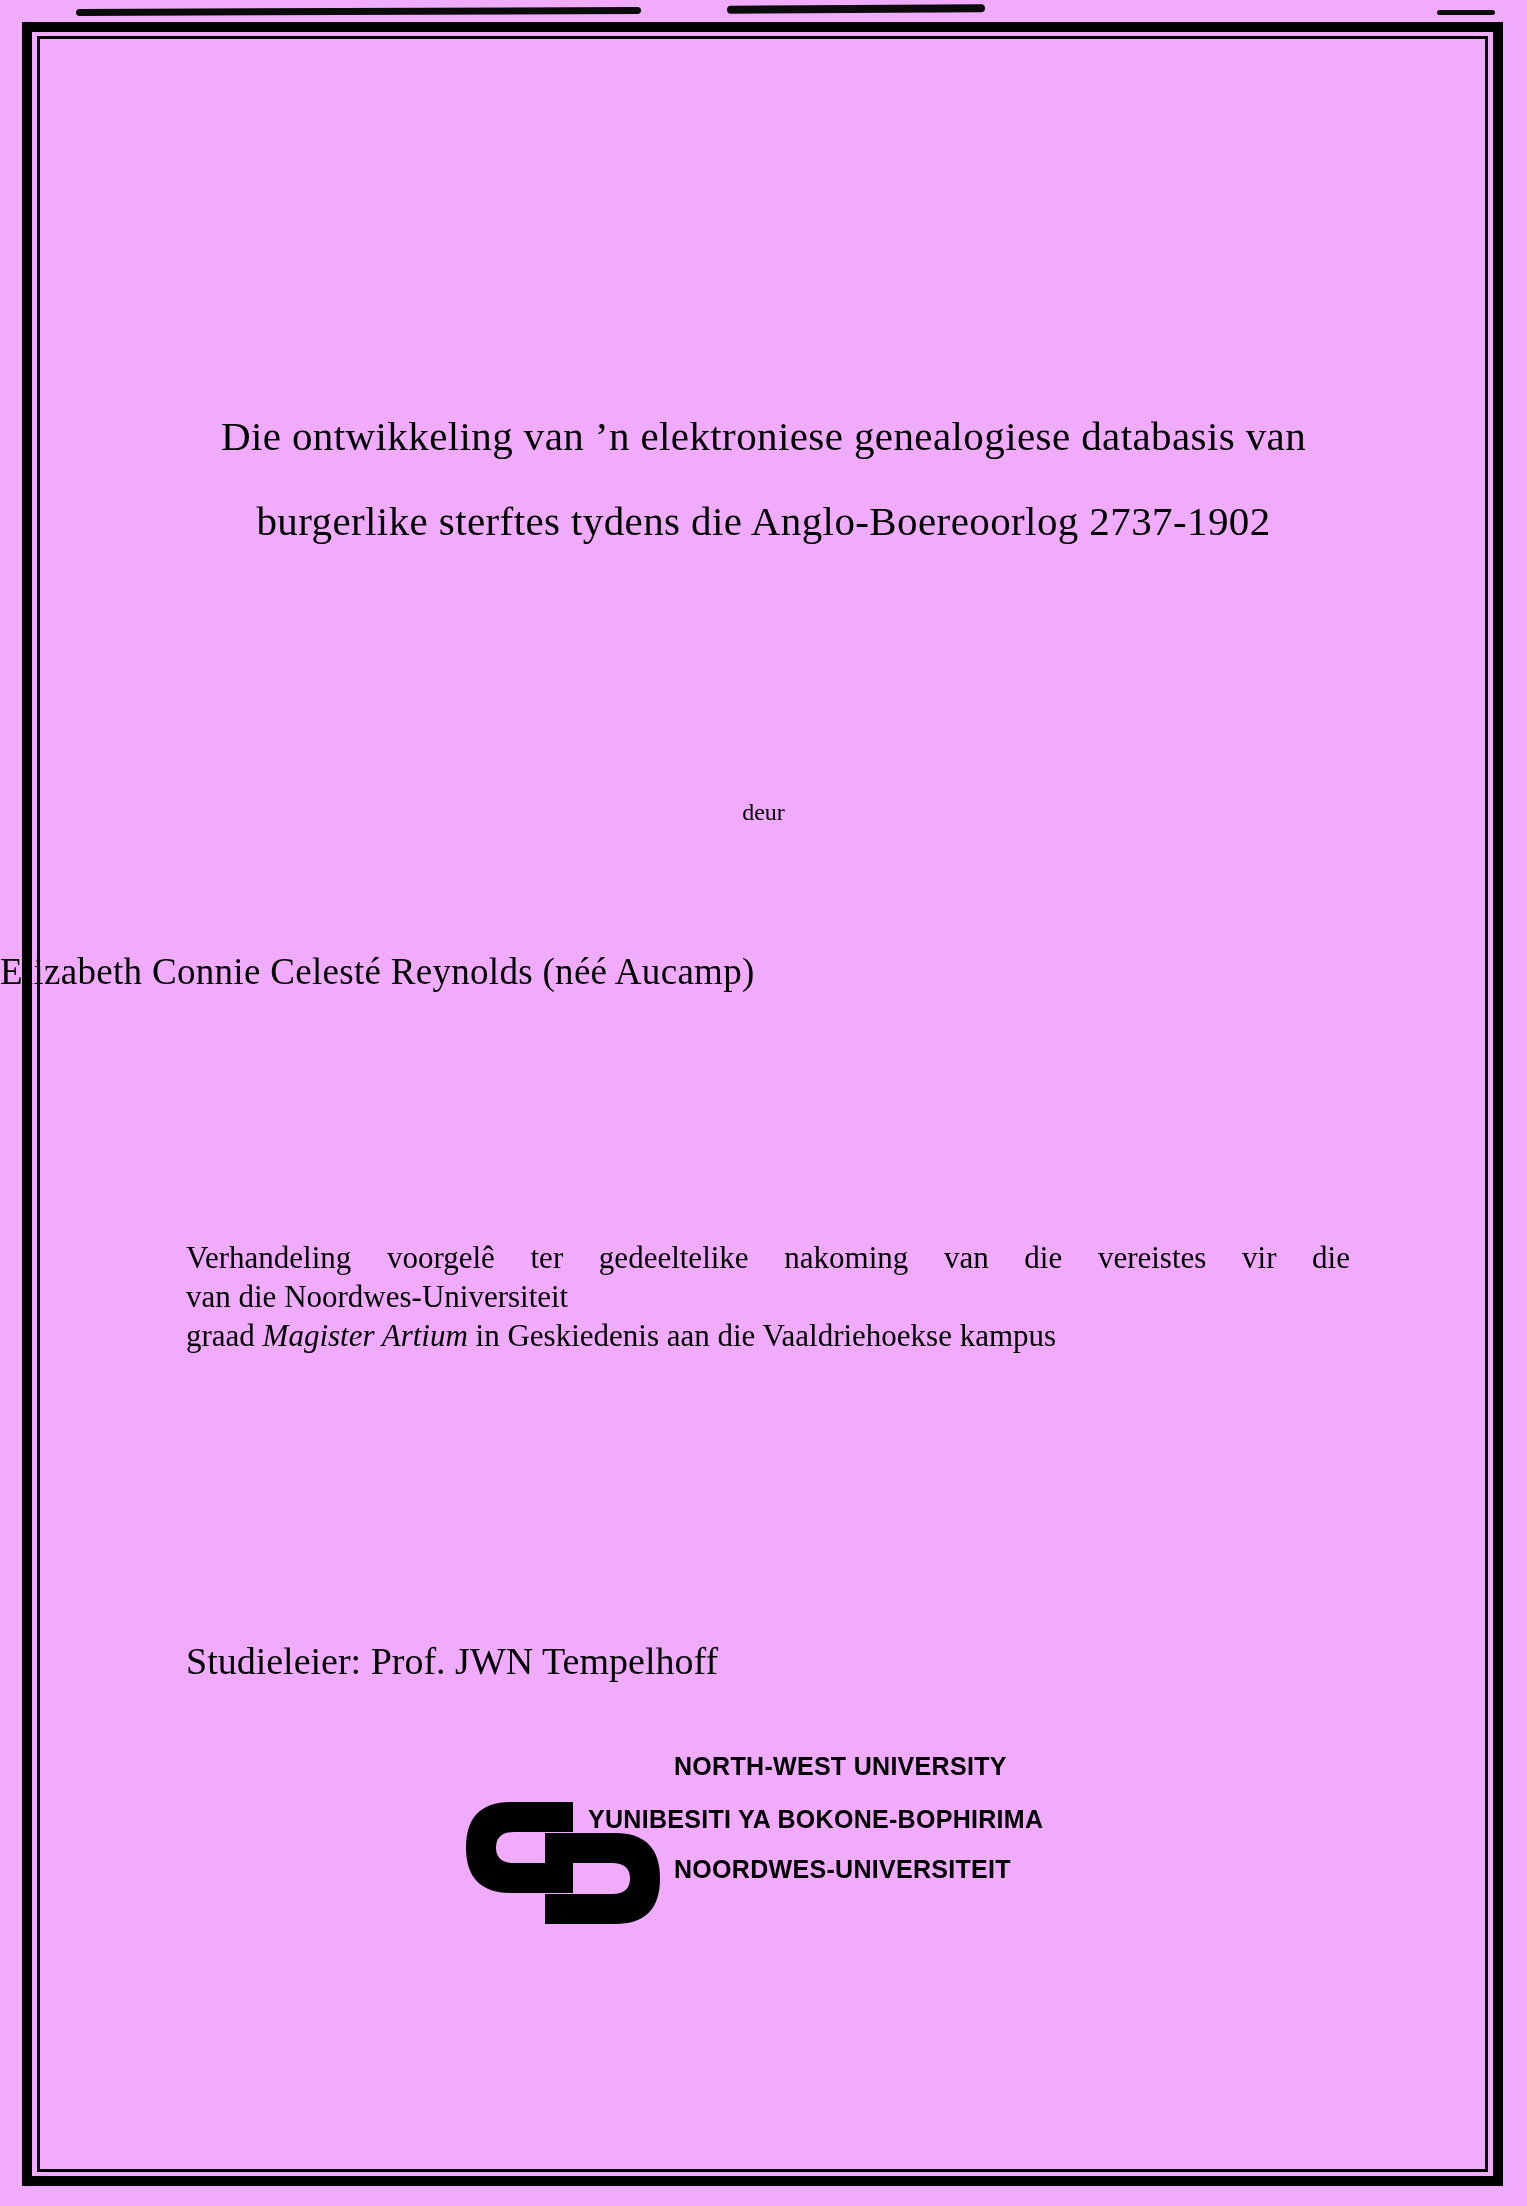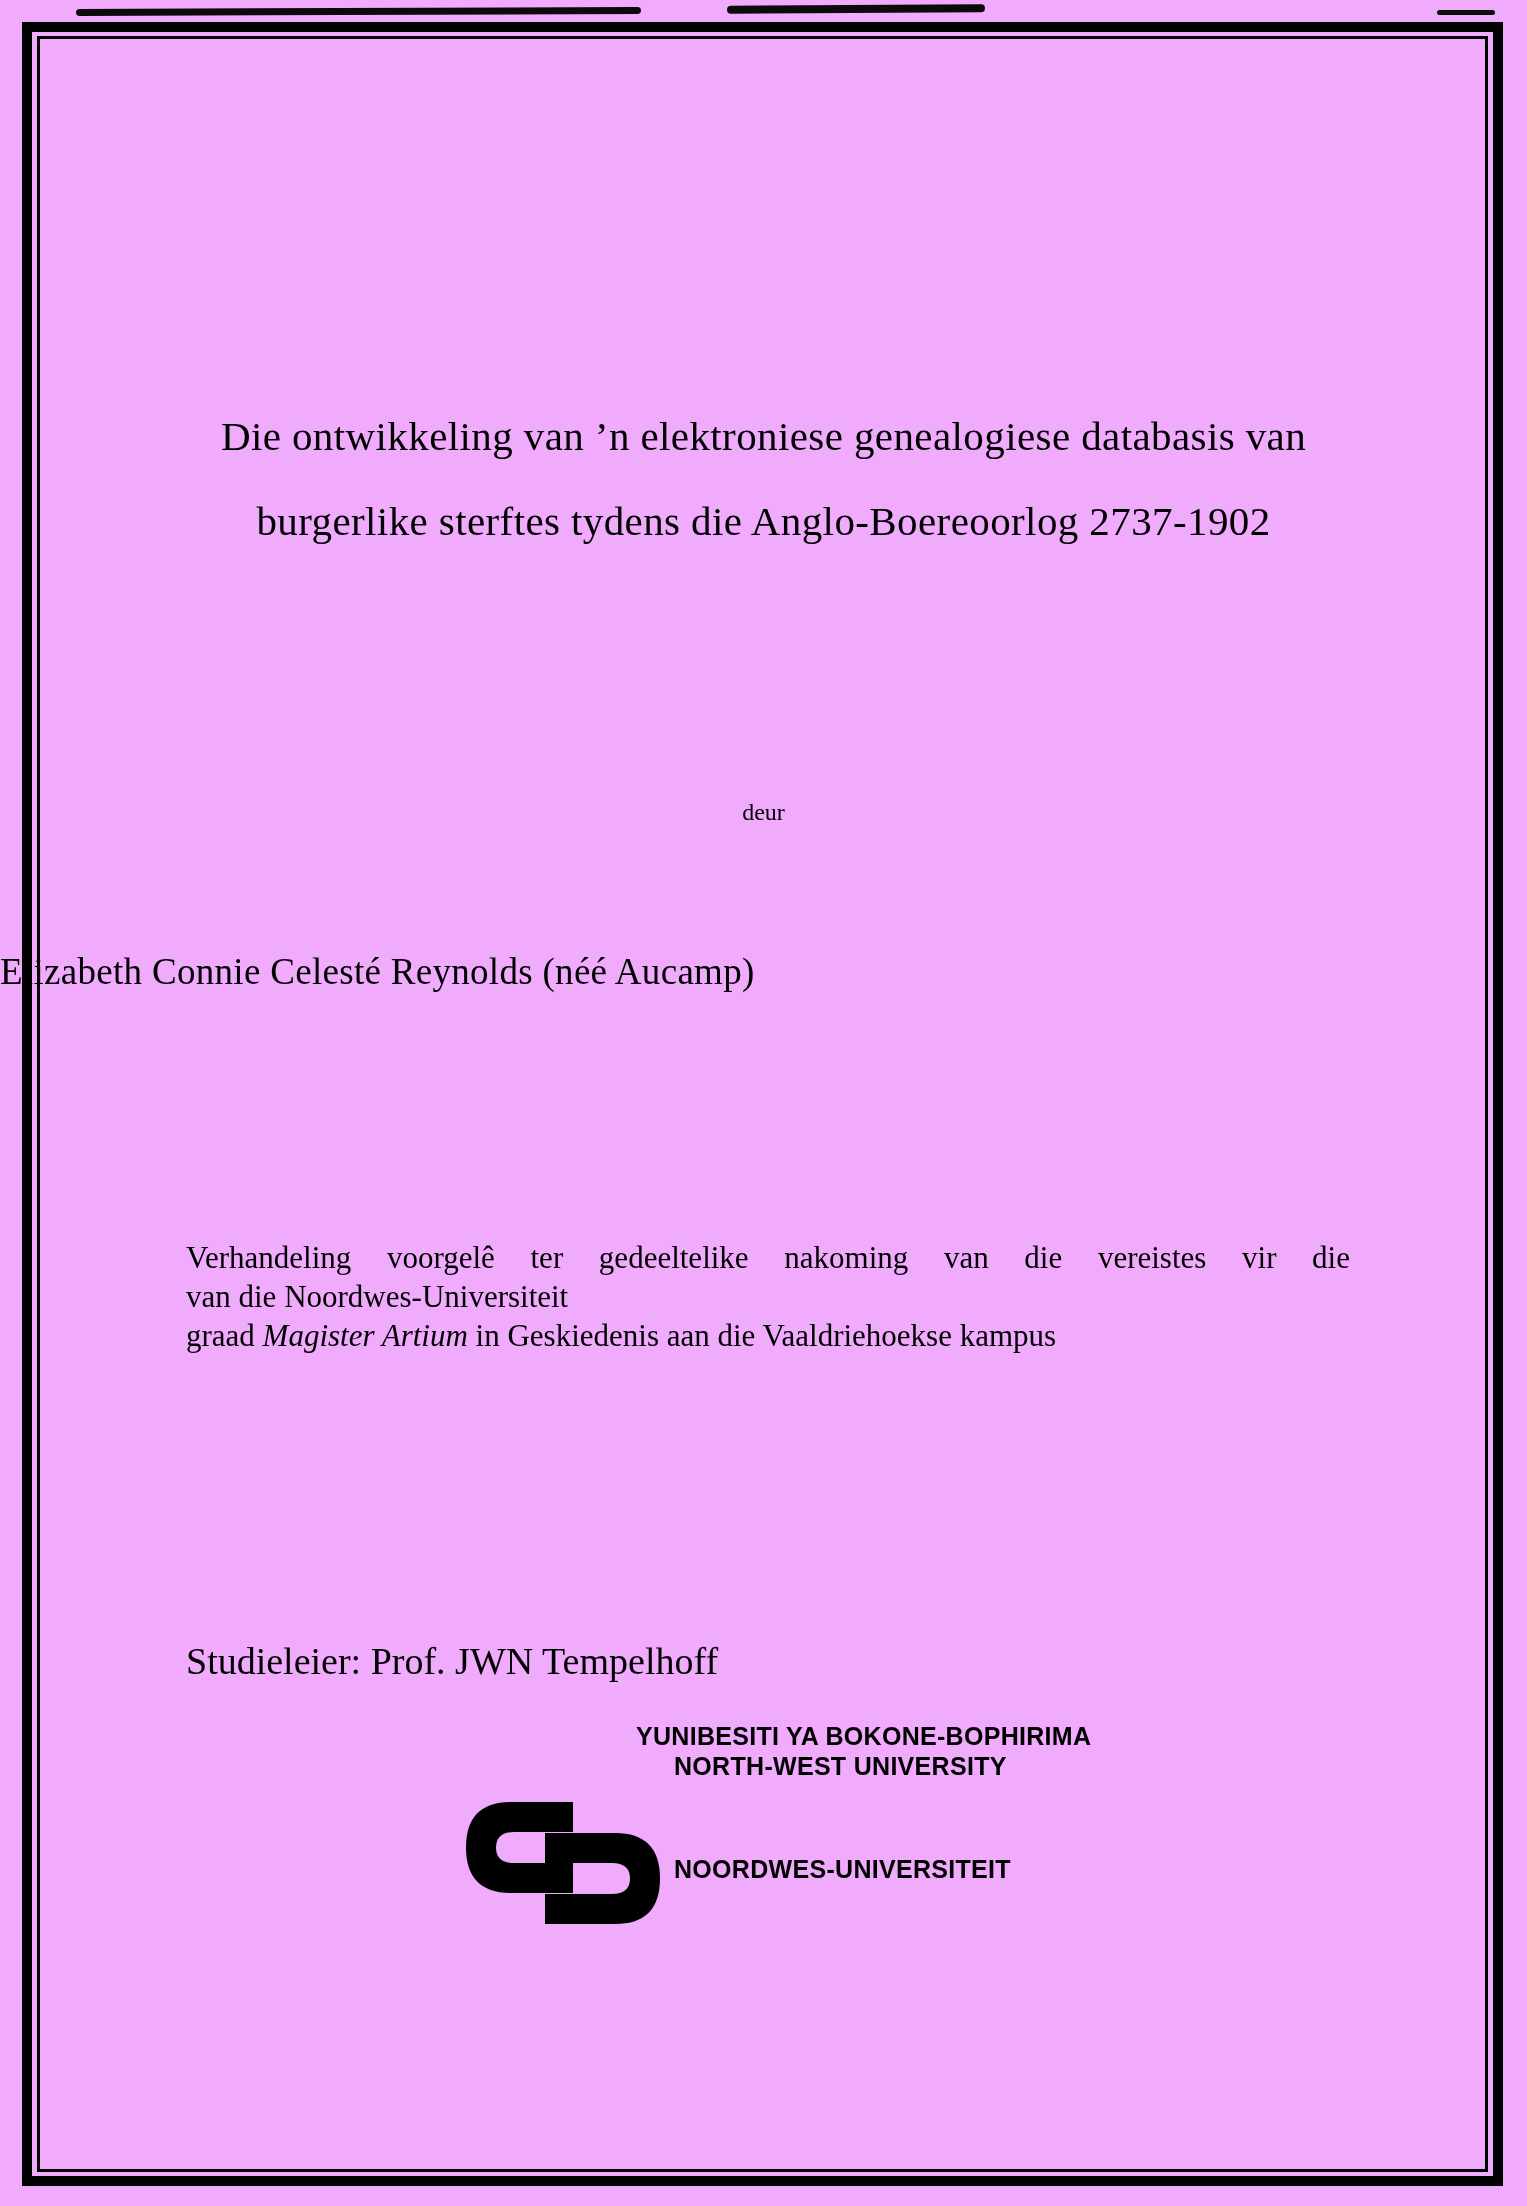--- a/index.html
+++ b/index.html
@@ -50,21 +50,21 @@
   }
   .logo-mark{
     position:absolute;left:466px;top:1802px;width:194px;height:122px;
   }
   .logo-text{
     position:absolute;white-space:nowrap;
     font-family:"Liberation Sans", sans-serif;
     font-weight:bold;font-size:25px;line-height:27px;
     letter-spacing:0.3px;color:#000;
   }
-  .logo-l1{left:588px;top:1723px;margin-left:48px;}
+  .logo-l1{left:588px;top:1806px;}
   .logo-l2{left:674px;top:1753px;}
   .logo-l3{left:674px;top:1856px;}
 </style>
 </head>
 <body>
 
 <div class="page">
 
   <div class="art a1"></div>
   <div class="art a2"></div>

